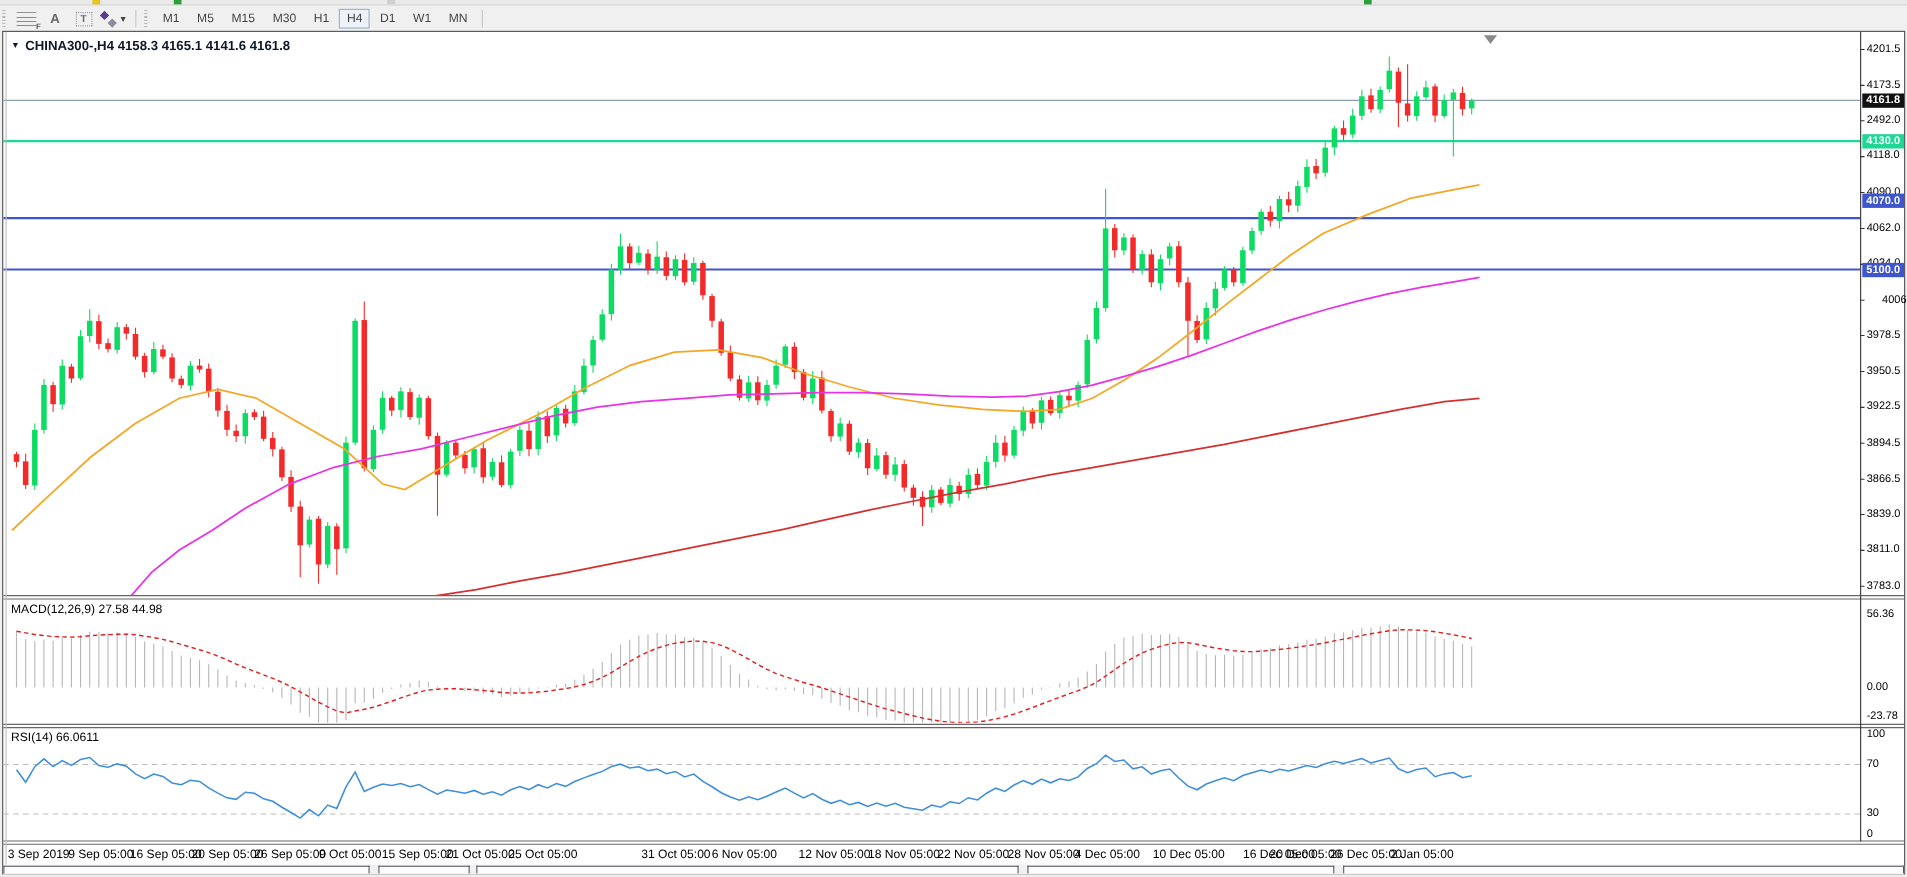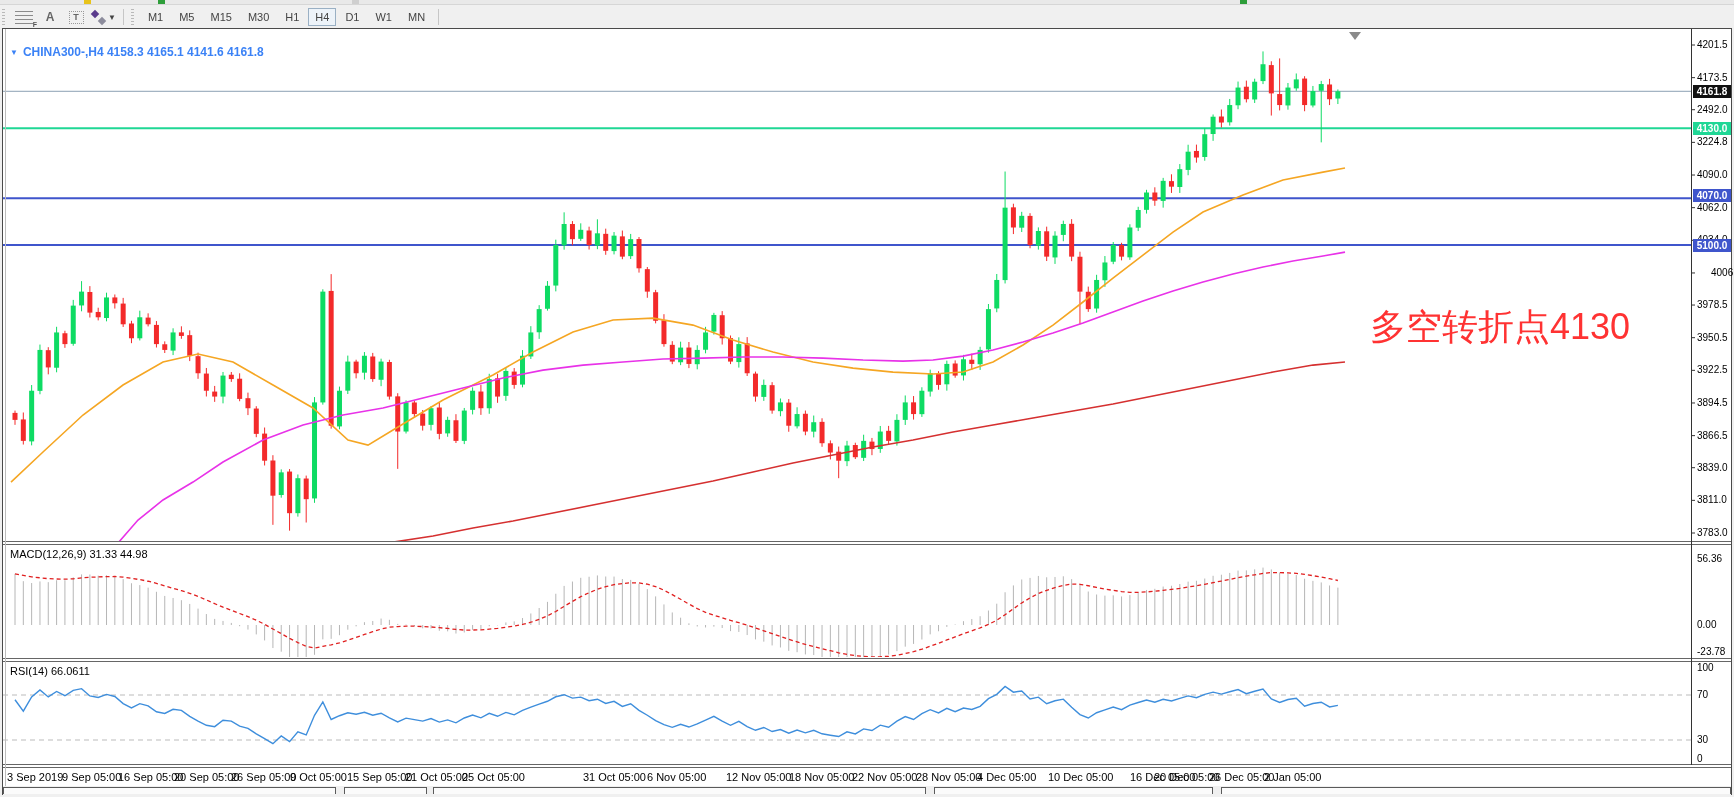--- a/index.html
+++ b/index.html
@@ -23,21 +23,21 @@
   .arrows-ic i.a2 { right:0; bottom:0; background:#8c8c9c; }
   .caret { font-size:8px; color:#444; margin-left:3px; }
   .vsep { width:1px; height:16px; background:#c6c6c6; margin:0 5px; }
   .tf-group { display:flex; align-items:center; }
   .tf-btn { height:18px; padding:0 6px; font-size:11px; font-weight:normal; color:#444; line-height:17px;
     border:1px solid transparent; margin:0 1px; }
   .tf-btn.active { border:1px solid #9ab0c4; background:#edf3f9;text-align:center; }
   .chart-window { position:absolute; left:2px; top:28px; width:1730px; height:767px;
     border:1px solid #4a4a4a; background:#fff; }
   #chart-svg { position:absolute; left:0; top:0; }
-  .chart-title { position:absolute; left:7px; top:16px; font-size:12px; font-weight:bold; color:#3b82f6; white-space:nowrap; }
+  .chart-title { position:absolute; left:7px; top:5px; font-size:12px; font-weight:bold; color:#0f172a; white-space:nowrap; }
   .chart-title .tri { font-size:8px; margin-right:5px; vertical-align:1px; }
   .lbl { position:absolute; font-size:10px; color:#000; white-space:nowrap; }
   .ind-label { position:absolute; font-size:11px; color:#000; white-space:nowrap; }
   .tag { position:absolute; left:1690px; width:38px; height:13px; color:#fff; font-size:10px; font-weight:bold;
     text-align:center; line-height:13px; }
   .annotation { position:absolute; left:1367px; top:274px; font-size:36px; color:#ff3232; white-space:nowrap; }
   .shift-marker { position:absolute; left:1346px; top:3px; width:0; height:0;
     border-left:6px solid transparent; border-right:6px solid transparent; border-top:8px solid #8a8a8a; }
   .date-lbl { position:absolute; top:742px; font-size:11px; color:#000; white-space:nowrap; }
   .bottom-strip { position:absolute; left:0; top:757px; width:1728px; height:9px; background:#f0f0f0; }
@@ -619,35 +619,34 @@
         <line x1="1688" x2="1692" y1="308.68339307048984" y2="308.68339307048984" stroke="#333" stroke-width="1"></line>
         <line x1="1688" x2="1692" y1="341.3333333333333" y2="341.3333333333333" stroke="#333" stroke-width="1"></line>
         <line x1="1688" x2="1692" y1="373.98327359617684" y2="373.98327359617684" stroke="#333" stroke-width="1"></line>
         <line x1="1688" x2="1692" y1="406.6332138590203" y2="406.6332138590203" stroke="#333" stroke-width="1"></line>
         <line x1="1688" x2="1692" y1="438.700119474313" y2="438.700119474313" stroke="#333" stroke-width="1"></line>
         <line x1="1688" x2="1692" y1="471.3500597371565" y2="471.3500597371565" stroke="#333" stroke-width="1"></line>
         <line x1="1688" x2="1692" y1="504" y2="504" stroke="#333" stroke-width="1"></line>
       </svg>
     <div class="left-edge"></div>
     <div class="chart-title"><span class="tri">▼</span><span>CHINA300-,H4  4158.3 4165.1 4141.6 4161.8</span></div>
-    <div class="ind-label" style="left:7px;top:519px">MACD(12,26,9) 31.33 44.98</div>
+    <div class="ind-label" style="left:7px;top:519px">MACD(12,26,9) 27.58 44.98</div>
     <div class="ind-label" style="left:7px;top:636px">RSI(14) 66.0611</div>
-    <div class="annotation">多空转折点4130</div>
     <div class="shift-marker"></div>
     <div class="bottom-strip">
       <div class="strip-seg" style="left:0;width:333px"></div>
       <div class="strip-seg" style="left:341px;width:83px"></div>
       <div class="strip-seg" style="left:430px;width:493px"></div>
       <div class="strip-seg" style="left:931px;width:279px"></div>
       <div class="strip-seg" style="left:1218px;width:510px"></div>
     </div>
   <div class="lbl" style="left:1694px;top:10px">4201.5</div>
       <div class="lbl" style="left:1694px;top:42.64994026284349px">4173.5</div>
       <div class="lbl" style="left:1694px;top:74.7168458781362px">2492.0</div>
-      <div class="lbl" style="left:1694px;top:107.36678614097968px">3224.8</div>
+      <div class="lbl" style="left:1694px;top:107.36678614097968px">4118.0</div>
       <div class="lbl" style="left:1694px;top:140.01672640382318px">4090.0</div>
       <div class="lbl" style="left:1694px;top:172.66666666666666px">4062.0</div>
       <div class="lbl" style="left:1694px;top:205.31660692951016px">4034.0</div>
       <div class="lbl" style="left:1708px;top:237.96654719235366px">4006.0</div>
       <div class="lbl" style="left:1694px;top:270.03345280764637px">3978.5</div>
       <div class="lbl" style="left:1694px;top:302.68339307048984px">3950.5</div>
       <div class="lbl" style="left:1694px;top:335.3333333333333px">3922.5</div>
       <div class="lbl" style="left:1694px;top:367.98327359617684px">3894.5</div>
       <div class="lbl" style="left:1694px;top:400.6332138590203px">3866.5</div>
       <div class="lbl" style="left:1694px;top:432.700119474313px">3839.0</div>
@@ -655,21 +654,21 @@
       <div class="lbl" style="left:1694px;top:498px">3783.0</div>
       <div class="lbl" style="left:1694px;top:524px">56.36</div>
       <div class="lbl" style="left:1694px;top:590px">0.00</div>
       <div class="lbl" style="left:1694px;top:617px">-23.78</div>
       <div class="lbl" style="left:1694px;top:633px">100</div>
       <div class="lbl" style="left:1694px;top:660px">70</div>
       <div class="lbl" style="left:1694px;top:705px">30</div>
       <div class="lbl" style="left:1694px;top:724px">0</div>
       <div class="tag" style="top:56.29295101553145px;background:#111111">4161.8</div>
       <div class="tag" style="top:93.37395459976105px;background:#1fd795">4130.0</div>
-      <div class="tag" style="top:160px;background:#3f55cc">4070.0</div>
+      <div class="tag" style="top:147px;background:#3f55cc">4070.0</div>
       <div class="tag" style="top:209.98088410991636px;background:#3f55cc">5100.0</div>
       <div class="date-lbl" style="left:4px">3 Sep 2019</div>
       <div class="date-lbl" style="left:59px">9 Sep 05:00</div>
       <div class="date-lbl" style="left:115px">16 Sep 05:00</div>
       <div class="date-lbl" style="left:171px">20 Sep 05:00</div>
       <div class="date-lbl" style="left:228px">26 Sep 05:00</div>
       <div class="date-lbl" style="left:287px">9 Oct 05:00</div>
       <div class="date-lbl" style="left:344px">15 Sep 05:00</div>
       <div class="date-lbl" style="left:402px">21 Oct 05:00</div>
       <div class="date-lbl" style="left:459px">25 Oct 05:00</div>

